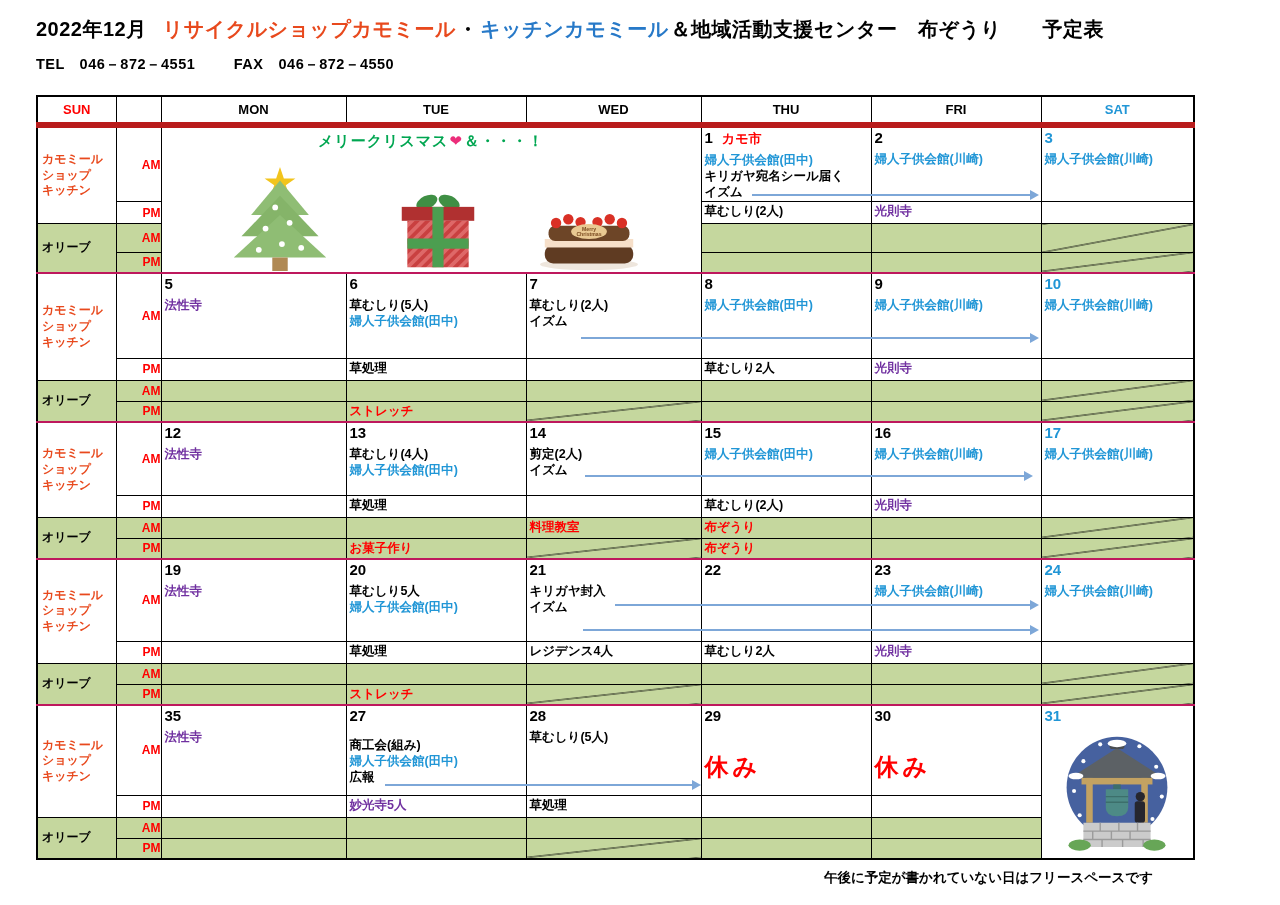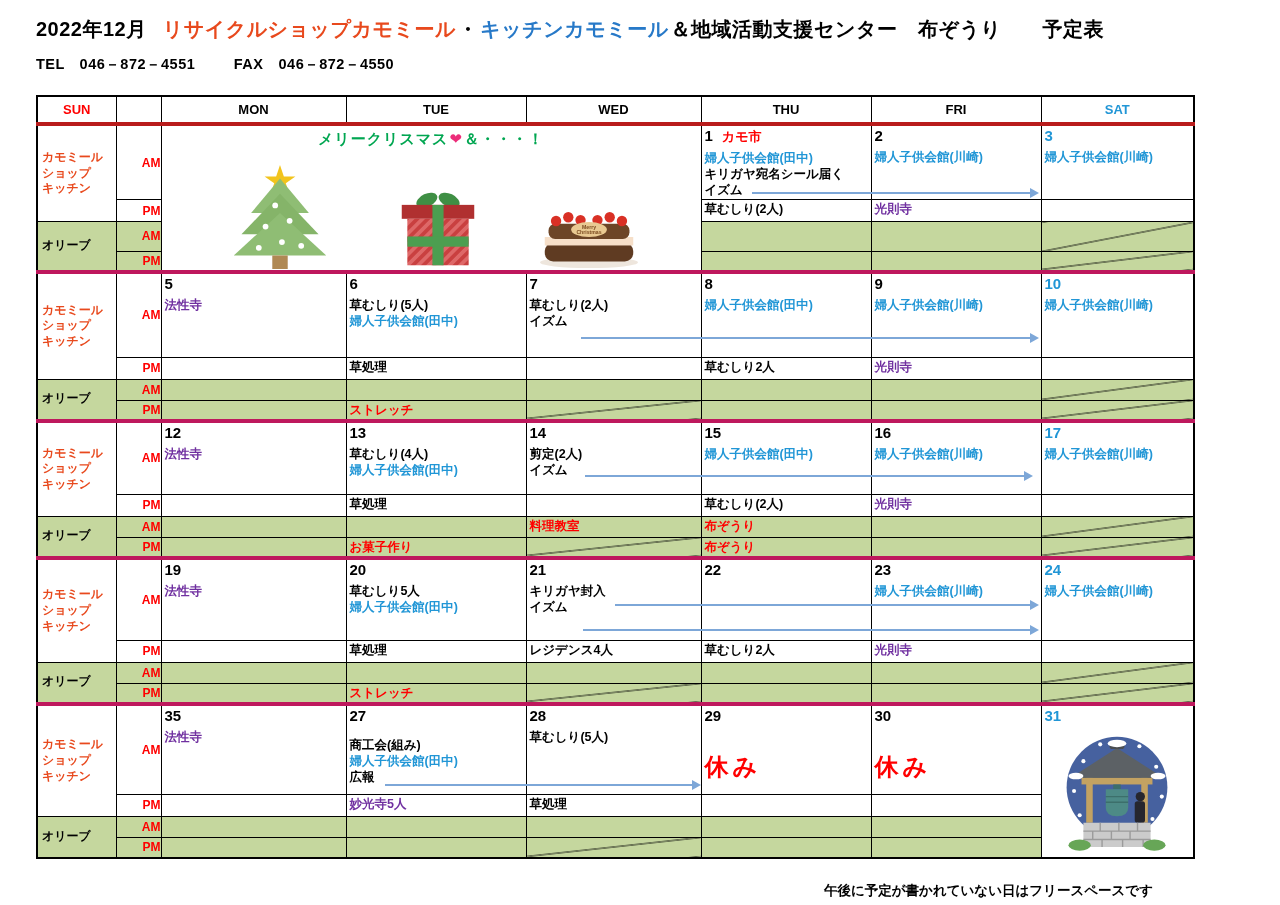--- a/index.html
+++ b/index.html
@@ -9,22 +9,22 @@
   .page{padding:16px 0 0 36px;}
   .title{font-size:20px;white-space:nowrap;margin-bottom:12px;letter-spacing:.5px;}
   .title .seg{margin-right:2px;}
   .title .month{margin-right:16px;}
   .t-orange{color:var(--orange);}
   .t-blue{color:var(--title_blue);}
   .contact{width:1157px;text-align:left;font-size:14.5px;margin-bottom:21px;letter-spacing:.5px;}
   .contact .fax{margin-left:34px;}
   table{border-collapse:collapse;table-layout:fixed;width:1157px;border:2px solid #000;}
   th,td{border:1px solid #000;padding:1px 3px;vertical-align:top;position:relative;font-size:12.5px;}
-  th{height:23px;font-size:13px;text-align:center;vertical-align:middle;border-bottom:4px solid #b91c1c;}
-  tr.wk>td{border-top:4px solid #be185d;}
+  th{height:23px;font-size:13px;text-align:center;vertical-align:middle;border-bottom:6px solid #b91c1c;}
+  tr.wk>td{border-top:2px solid #be185d;}
   .h70{height:70px}.h85{height:85px}.h73{height:73px}.h82{height:82px}.h90{height:90px}
   .hpm{height:22px}.ho{height:21px}
   .green{background:var(--cell_green);}
   .lbl{text-align:right;vertical-align:middle;color:var(--red);font-size:12px;padding:0;}
   .sun-label{vertical-align:middle;font-size:12px;line-height:1.3;white-space:pre-line;
              color:var(--orange);padding-left:4px;}
   .olabel{color:#000;}
   .num{font-size:15px;line-height:18px;margin-bottom:4px;}
   .tag{color:var(--red);font-size:13px;margin-left:9px;}
   .ev{font-size:12.5px;line-height:16px;white-space:nowrap;}
@@ -35,21 +35,21 @@
   .arrow{position:absolute;height:2px;background:var(--arrow_blue);z-index:6;}
   .arrow::after{content:"";position:absolute;right:-2px;top:-4px;width:0;height:0;
         border-left:9px solid var(--arrow_blue);
         border-top:5px solid transparent;border-bottom:5px solid transparent;}
   .xmas{vertical-align:top;background:#fff;}
   .greet{text-align:center;font-size:15px;color:var(--green_text);margin-top:3px;letter-spacing:1px;}
   .greet .heart{color:var(--heart_pink);margin:0 1px;}
   .pics{display:flex;justify-content:space-evenly;align-items:flex-end;margin-top:12px;height:108px;}
   .closed{color:var(--red);font-size:24px;text-align:left;margin-top:26px;letter-spacing:4px;}
   .satpic{text-align:center;}
-  .note{width:1157px;box-sizing:border-box;text-align:right;font-size:13.5px;margin-top:23px;padding-right:40px;}
+  .note{width:1157px;box-sizing:border-box;text-align:right;font-size:13.5px;margin-top:9px;padding-right:40px;}
 </style>
 </head>
 <body>
 
 <div class="page">
 
   <div class="title">
     <span class="seg month">2022年12月</span><span class="seg t-orange">リサイクルショップカモミール</span><span class="seg">・</span><span class="seg t-blue">キッチンカモミール</span><span class="seg">＆地域活動支援センター　布ぞうり　　予定表</span>
   </div>
 

